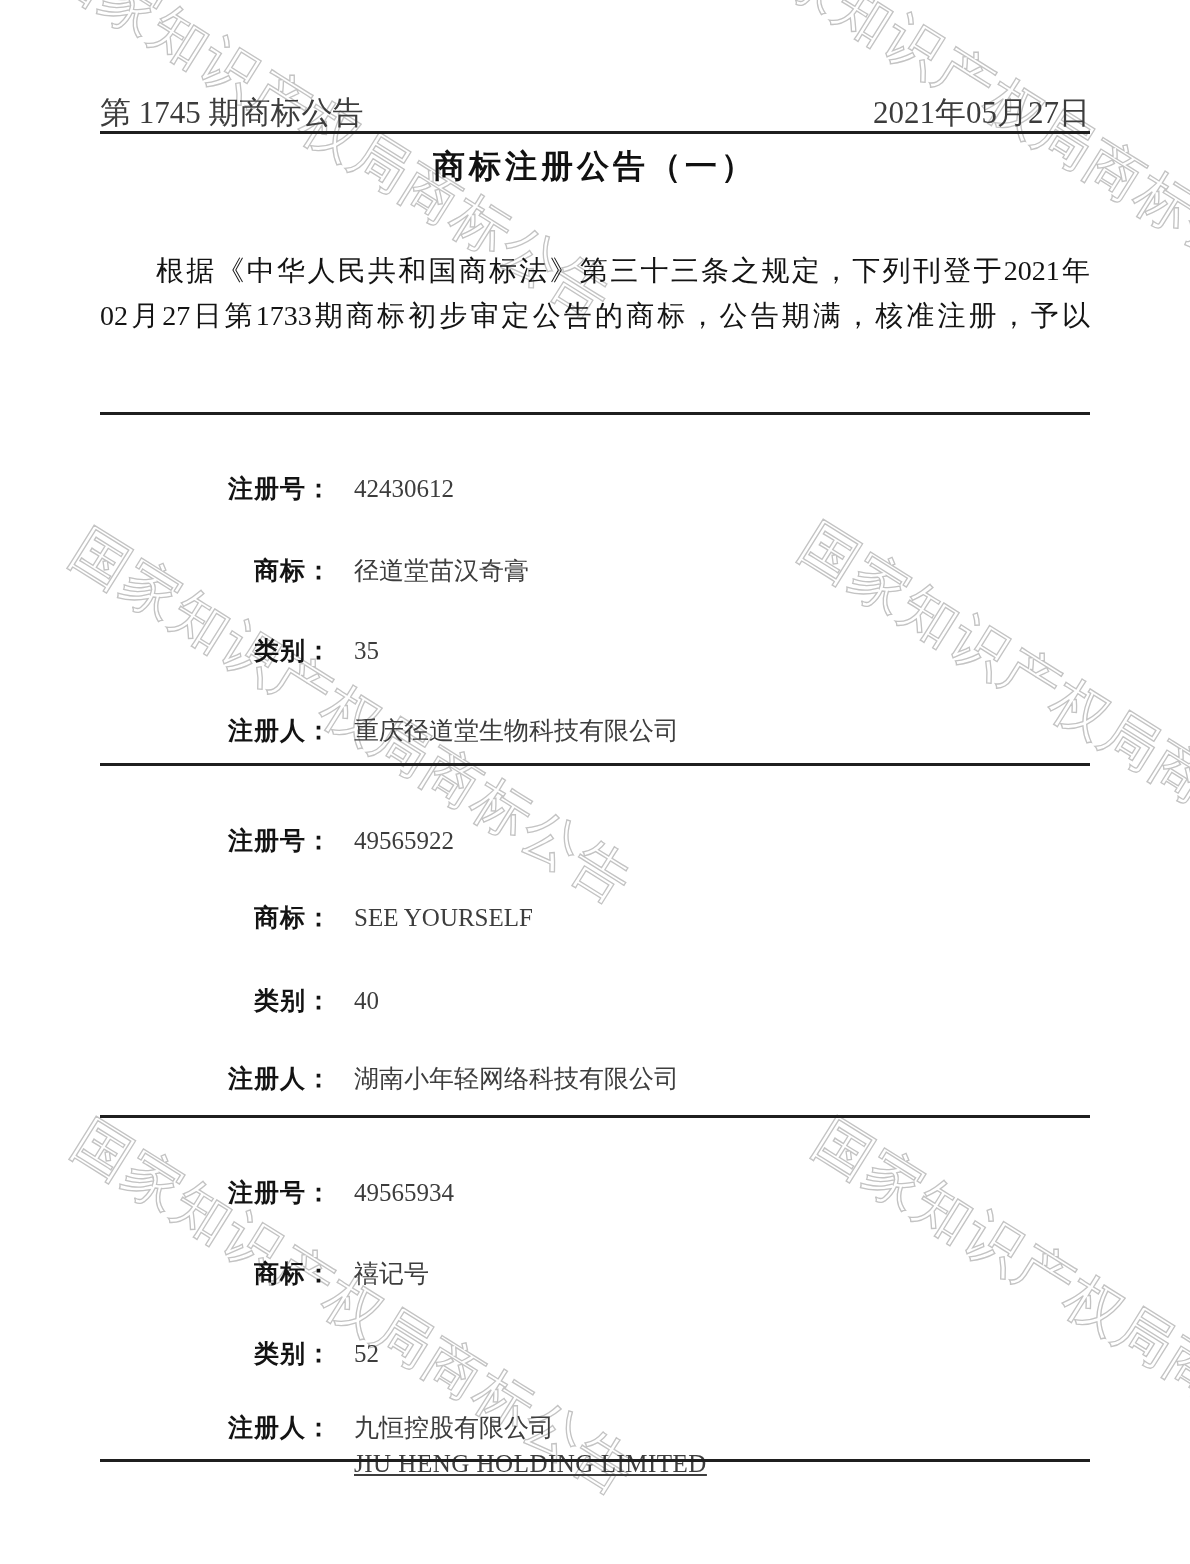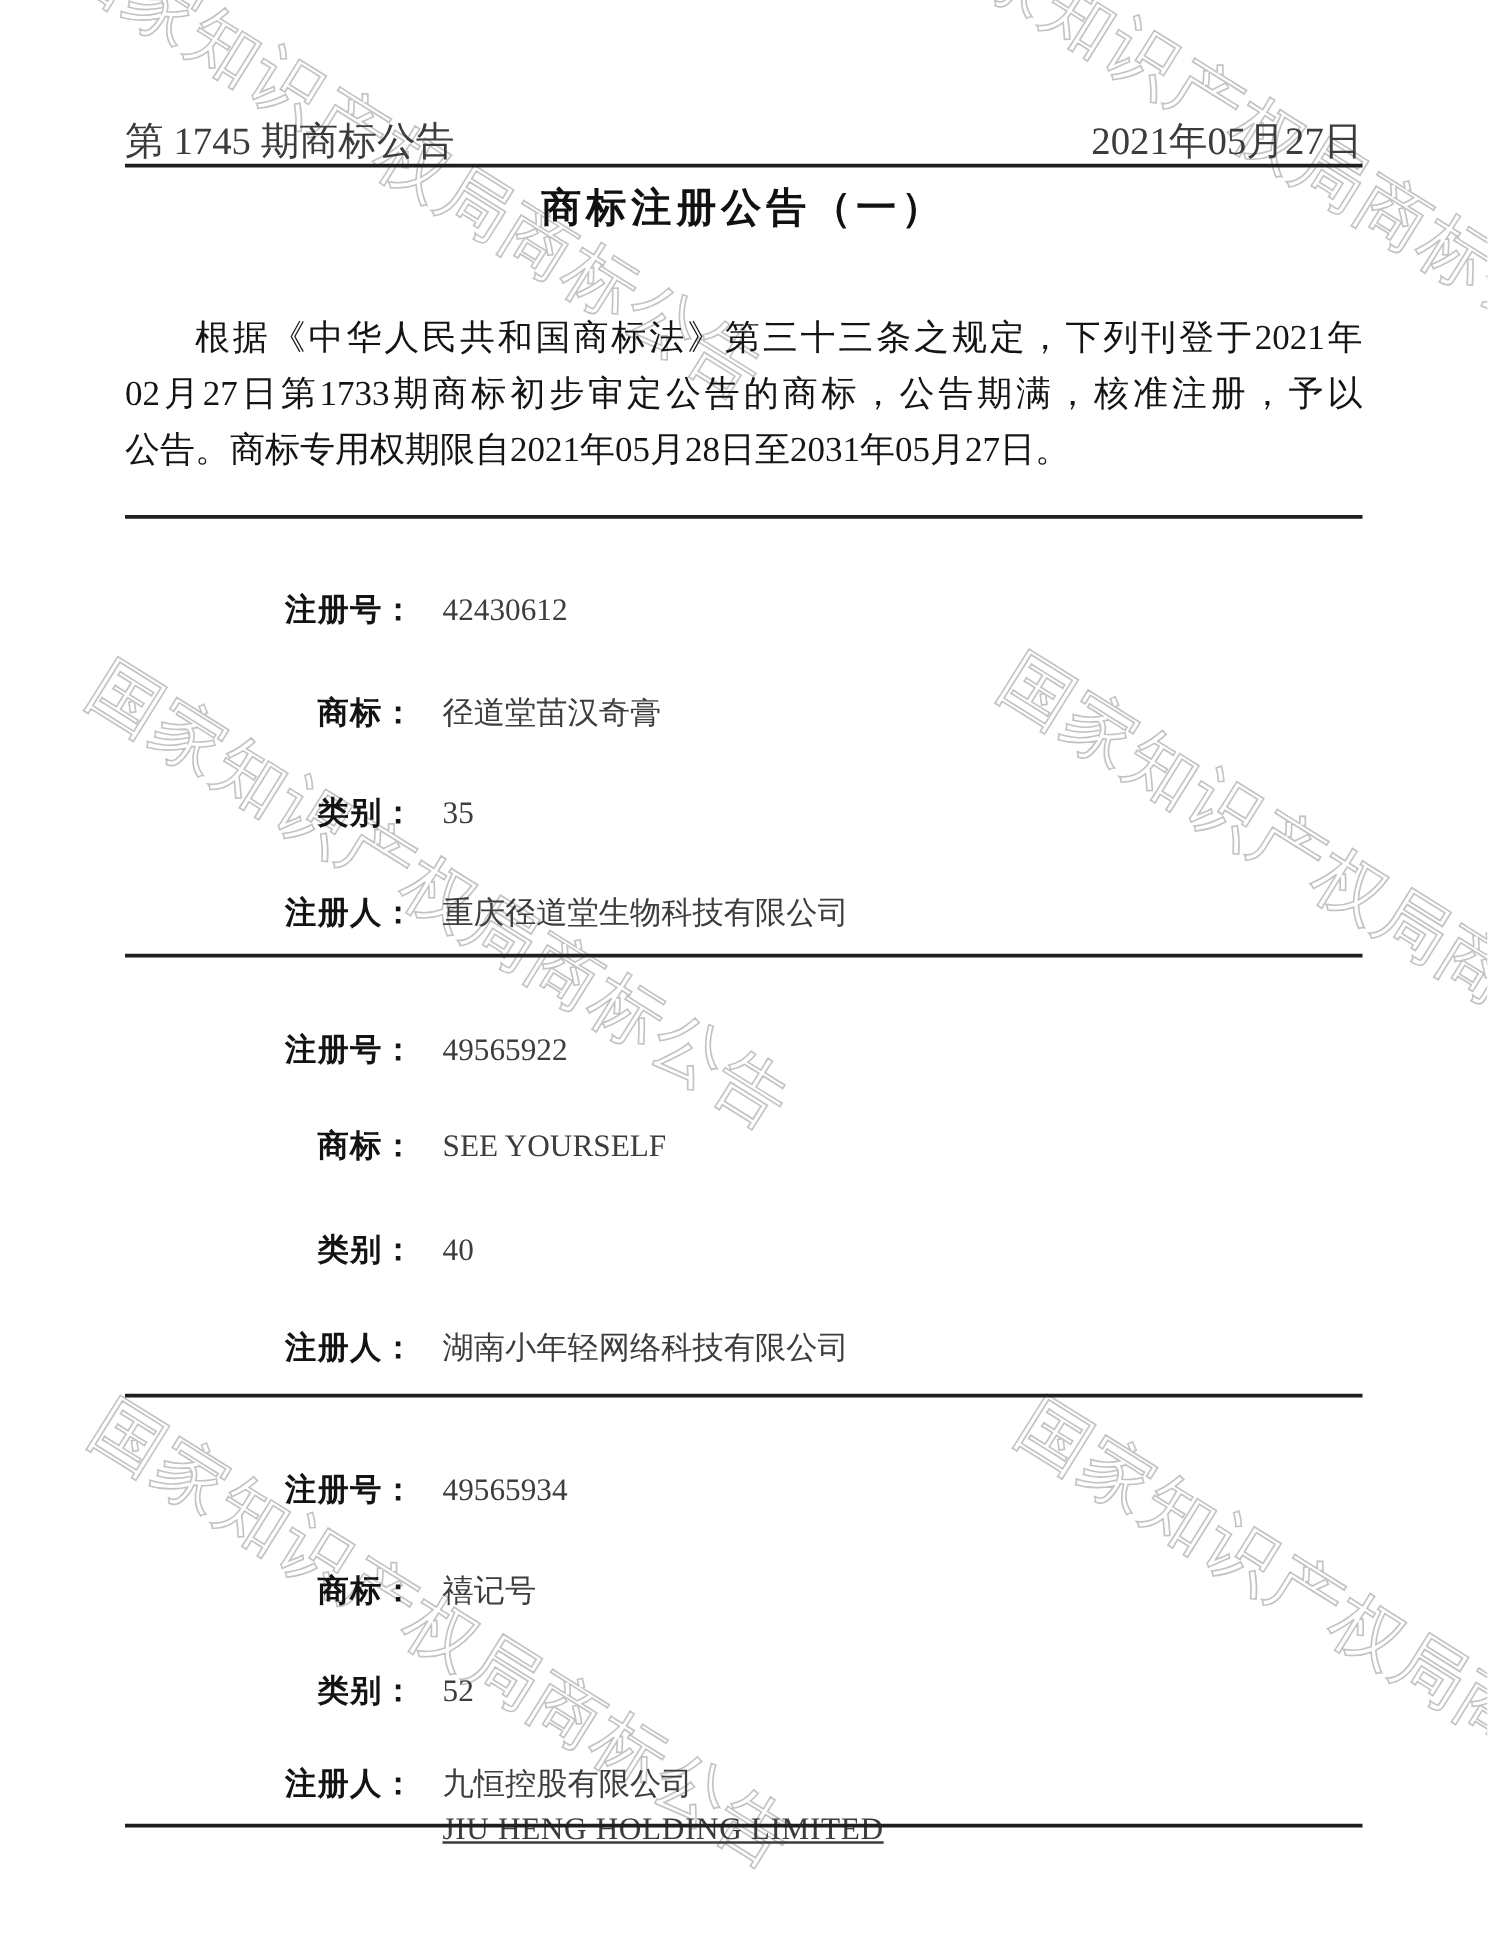--- a/index.html
+++ b/index.html
@@ -132,21 +132,20 @@
     <span>2021年05月27日</span>
   </div>
 
   <div class="hline hline-header"></div>
 
   <h1 class="title">商标注册公告（一）</h1>
 
   <div class="intro">
     <div class="intro-line just first">根据《中华人民共和国商标法》第三十三条之规定，下列刊登于2021年</div>
     <div class="intro-line just">02月27日第1733期商标初步审定公告的商标，公告期满，核准注册，予以</div>
-    <div class="intro-line">公告。商标专用权期限自2021年05月28日至2031年05月27日。</div>
   </div>
 
   <div class="hline sep-1"></div>
 
   <div class="row r-e1-0">
     <span class="lbl">注册号：</span>
     <span class="val">42430612</span>
   </div>
   <div class="row r-e1-1">
     <span class="lbl">商标：</span>

